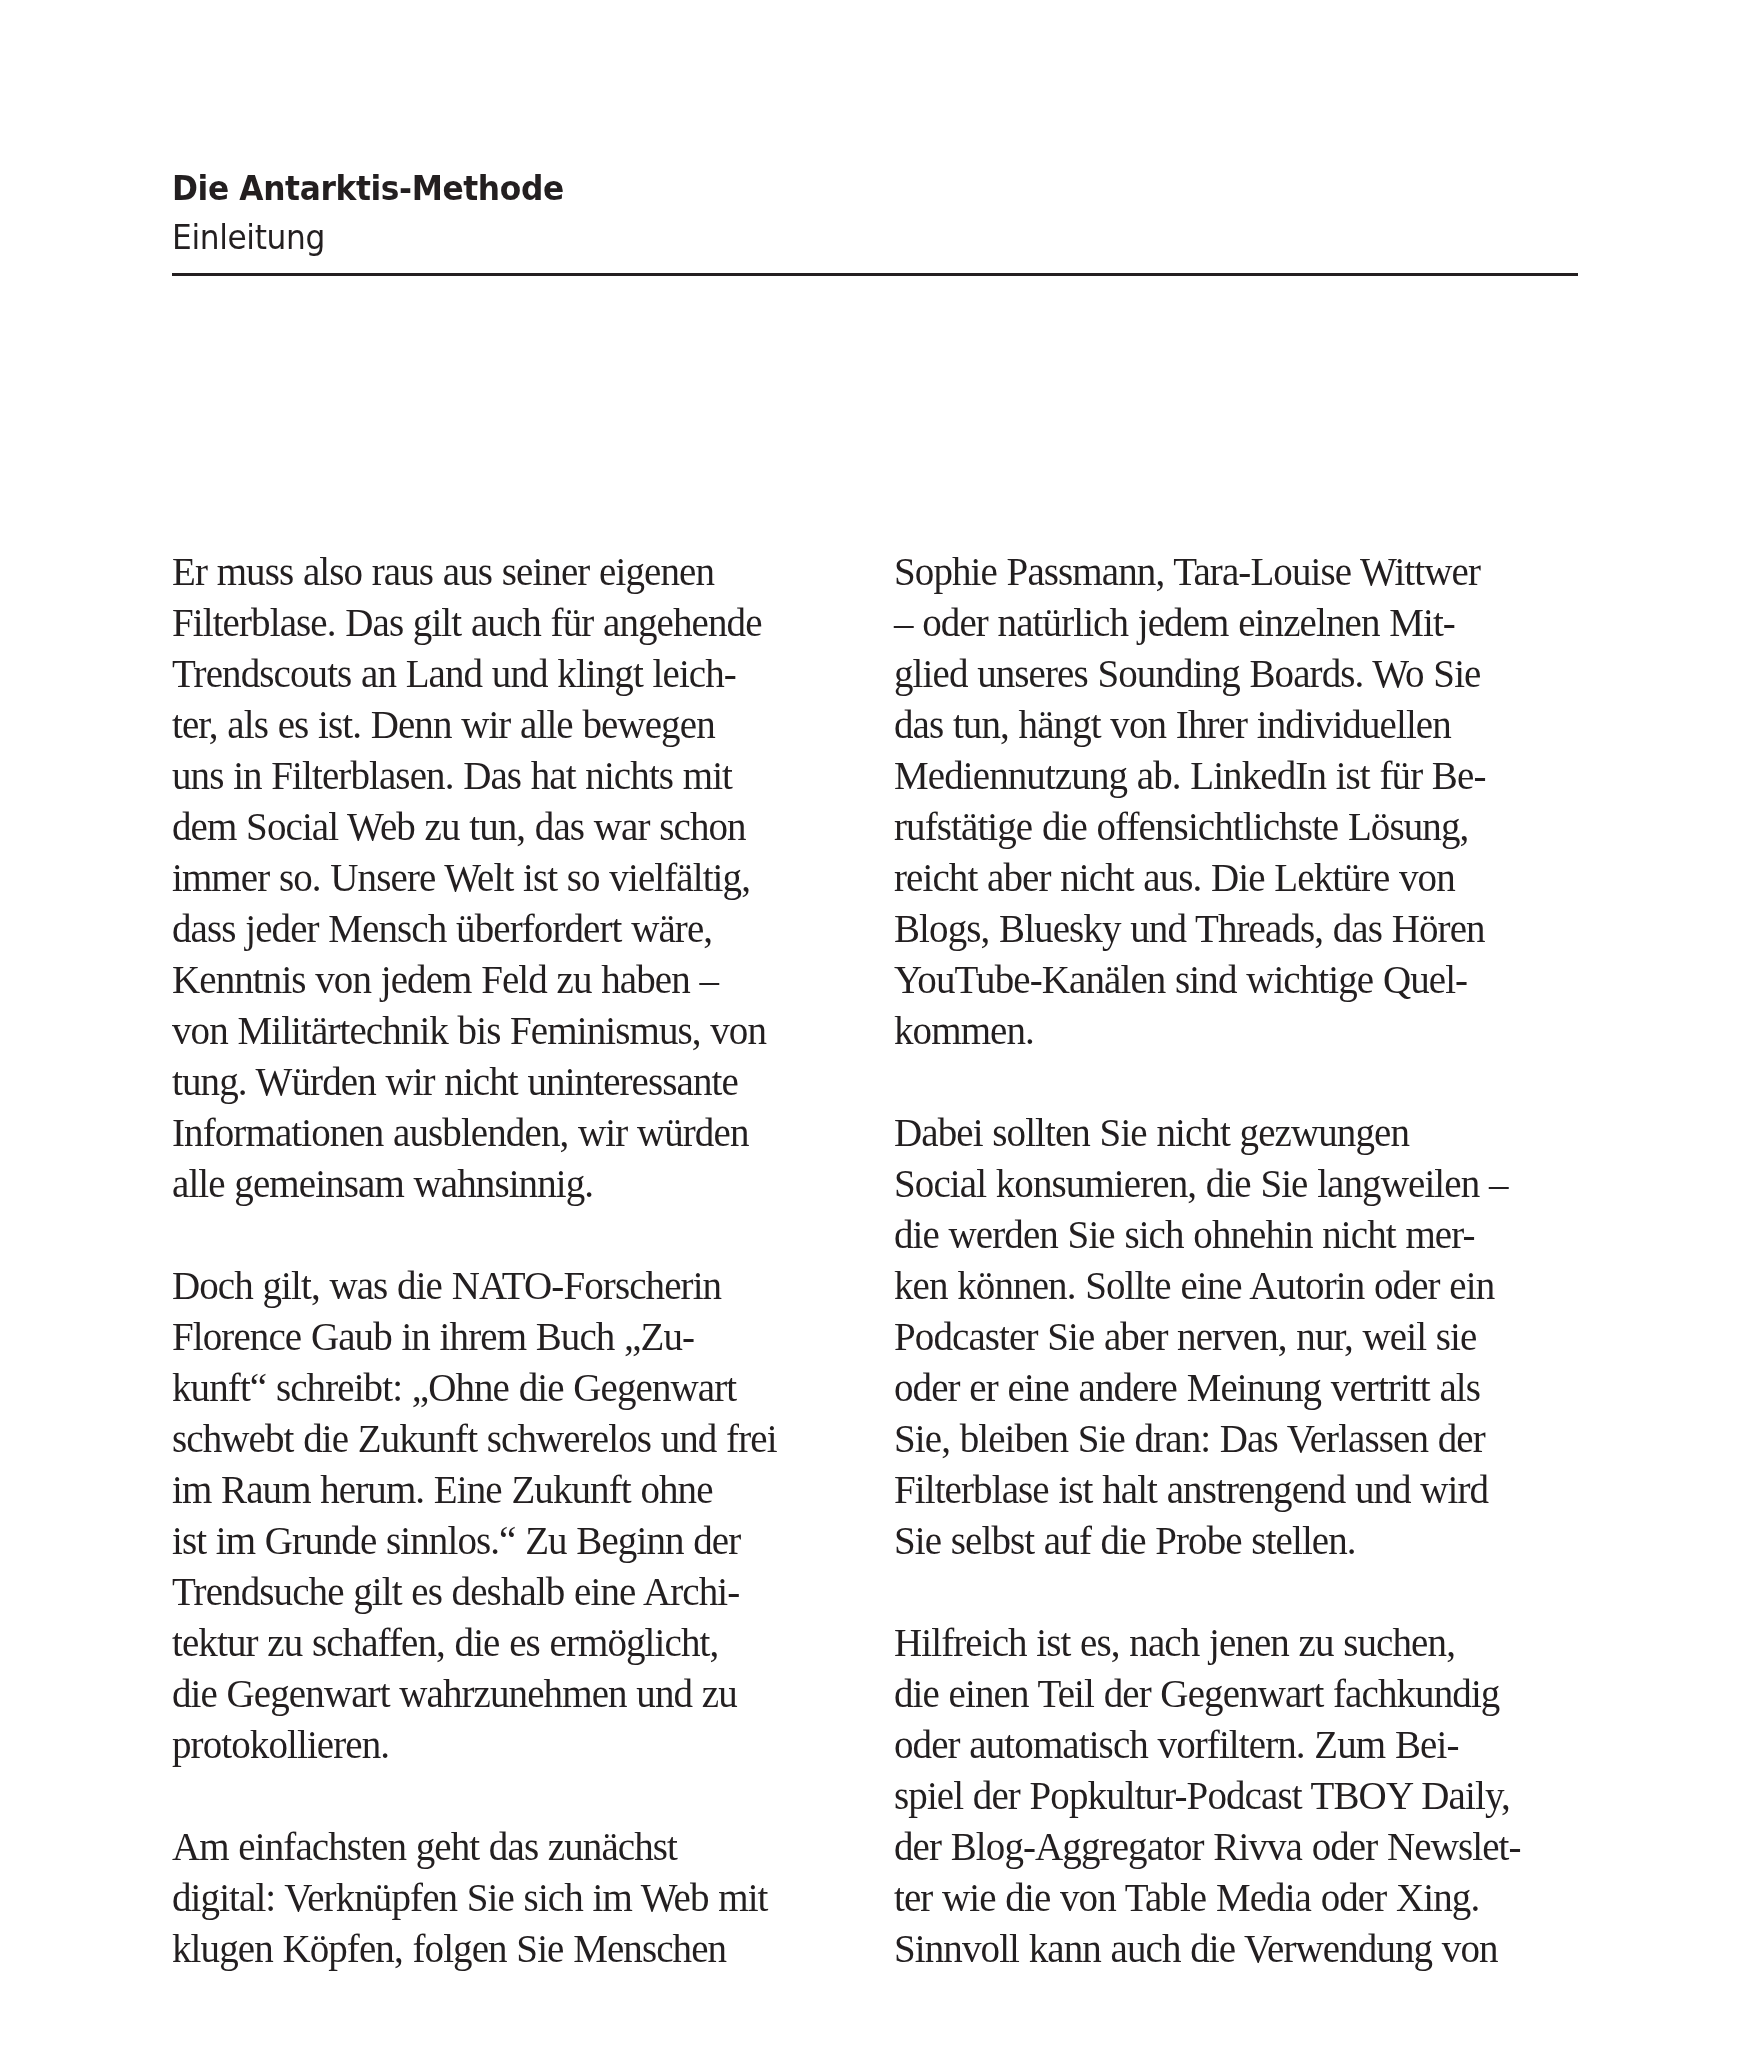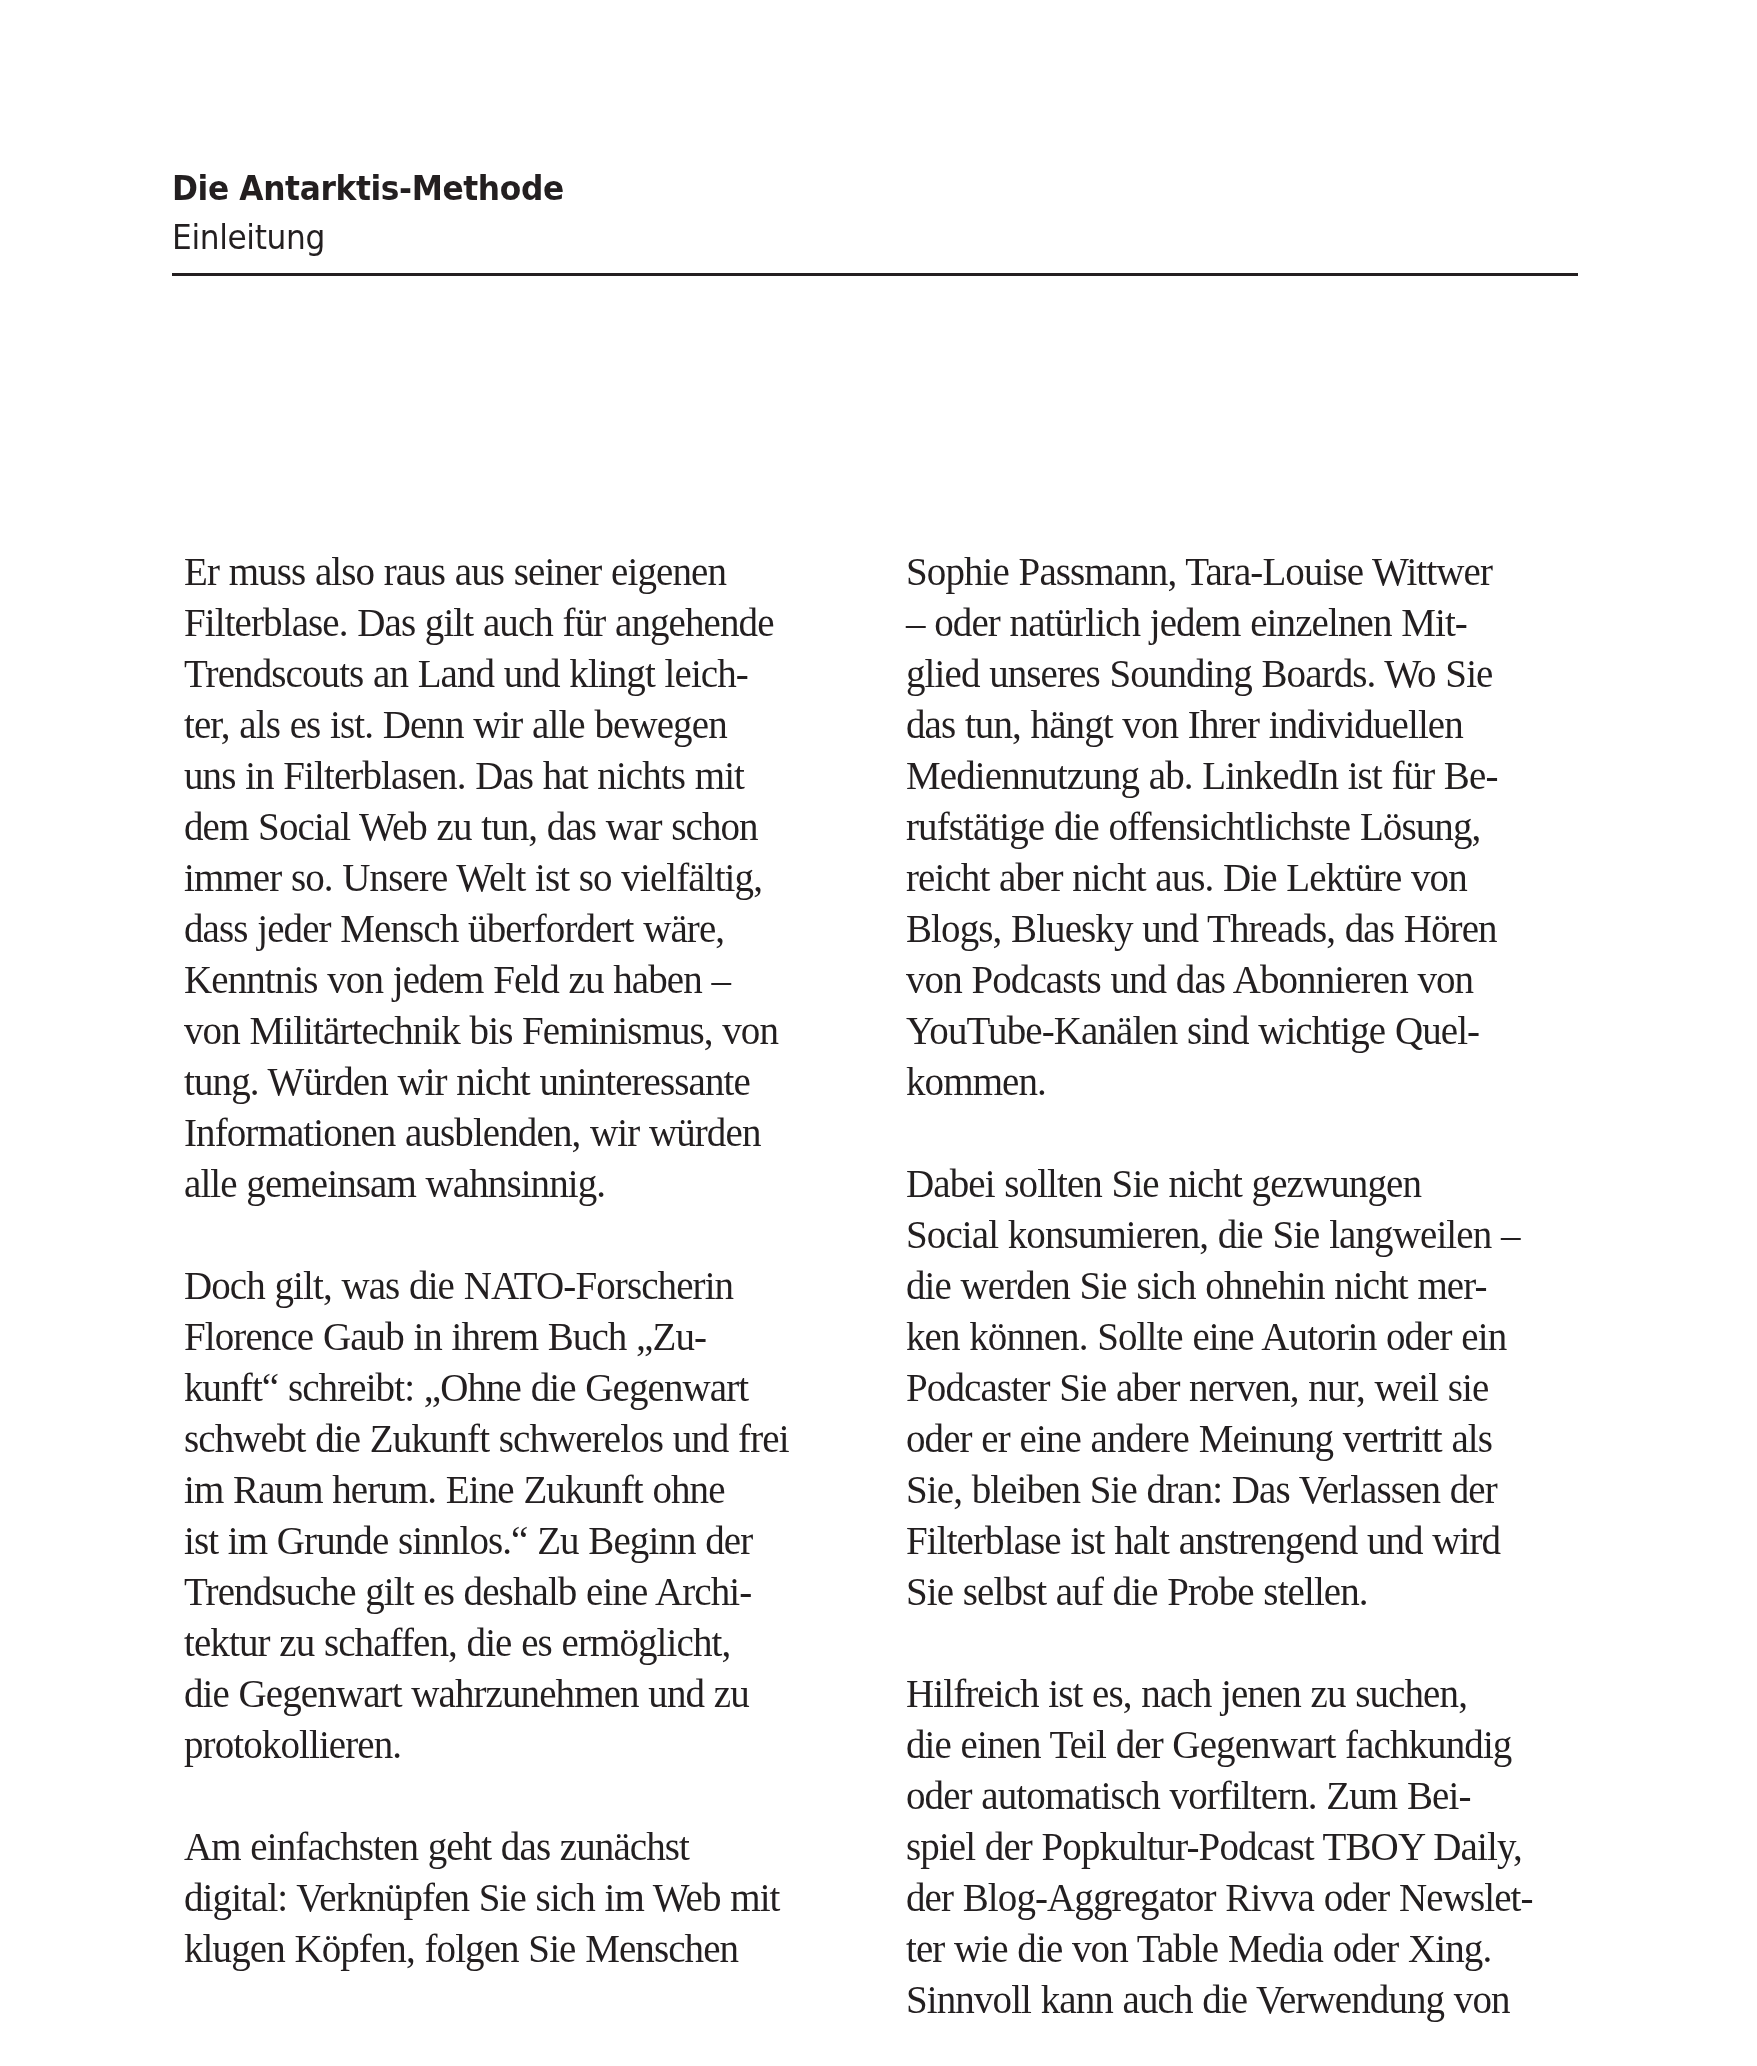--- a/index.html
+++ b/index.html
@@ -53,21 +53,21 @@
       width: 694px;
       font-family: "Liberation Serif", serif;
       font-size: 39px;
       line-height: 51px;
       letter-spacing: -0.9px;
       word-spacing: 0.8px;
     }
     .column.left { left: 172px; }
     .column.right { left: 894px; }
     .para {
-      margin: 0 0 51px 12px;
+      margin: 0 0 51px 0;
     }
     .line {
       display: block;
       white-space: nowrap;
     }
   </style>
 </head>
 <body>
 
 <div class="running-head">
@@ -113,21 +113,20 @@
 <div class="column right">
     <p class="para">
       <span class="line">Sophie Passmann, Tara-Louise Wittwer</span>
       <span class="line">– oder natürlich jedem einzelnen Mit-</span>
       <span class="line">glied unseres Sounding Boards. Wo Sie</span>
       <span class="line">das tun, hängt von Ihrer individuellen</span>
       <span class="line">Mediennutzung ab. LinkedIn ist für Be-</span>
       <span class="line">rufstätige die offensichtlichste Lösung,</span>
       <span class="line">reicht aber nicht aus. Die Lektüre von</span>
       <span class="line">Blogs, Bluesky und Threads, das Hören</span>
-      <span class="line">von Podcasts und das Abonnieren von</span>
       <span class="line">YouTube-Kanälen sind wichtige Quel-</span>
       <span class="line">kommen.</span>
     </p>
     <p class="para">
       <span class="line">Dabei sollten Sie nicht gezwungen</span>
       <span class="line">Social konsumieren, die Sie langweilen –</span>
       <span class="line">die werden Sie sich ohnehin nicht mer-</span>
       <span class="line">ken können. Sollte eine Autorin oder ein</span>
       <span class="line">Podcaster Sie aber nerven, nur, weil sie</span>
       <span class="line">oder er eine andere Meinung vertritt als</span>

